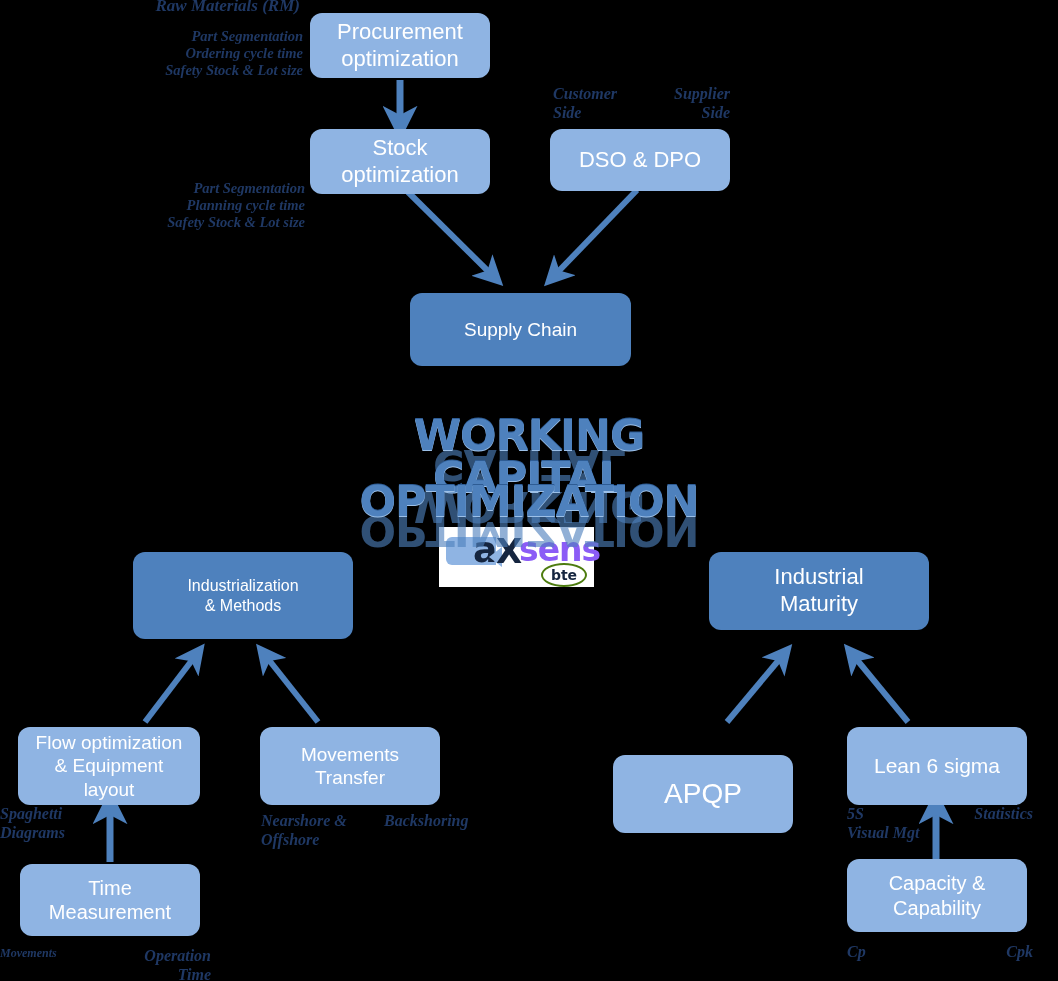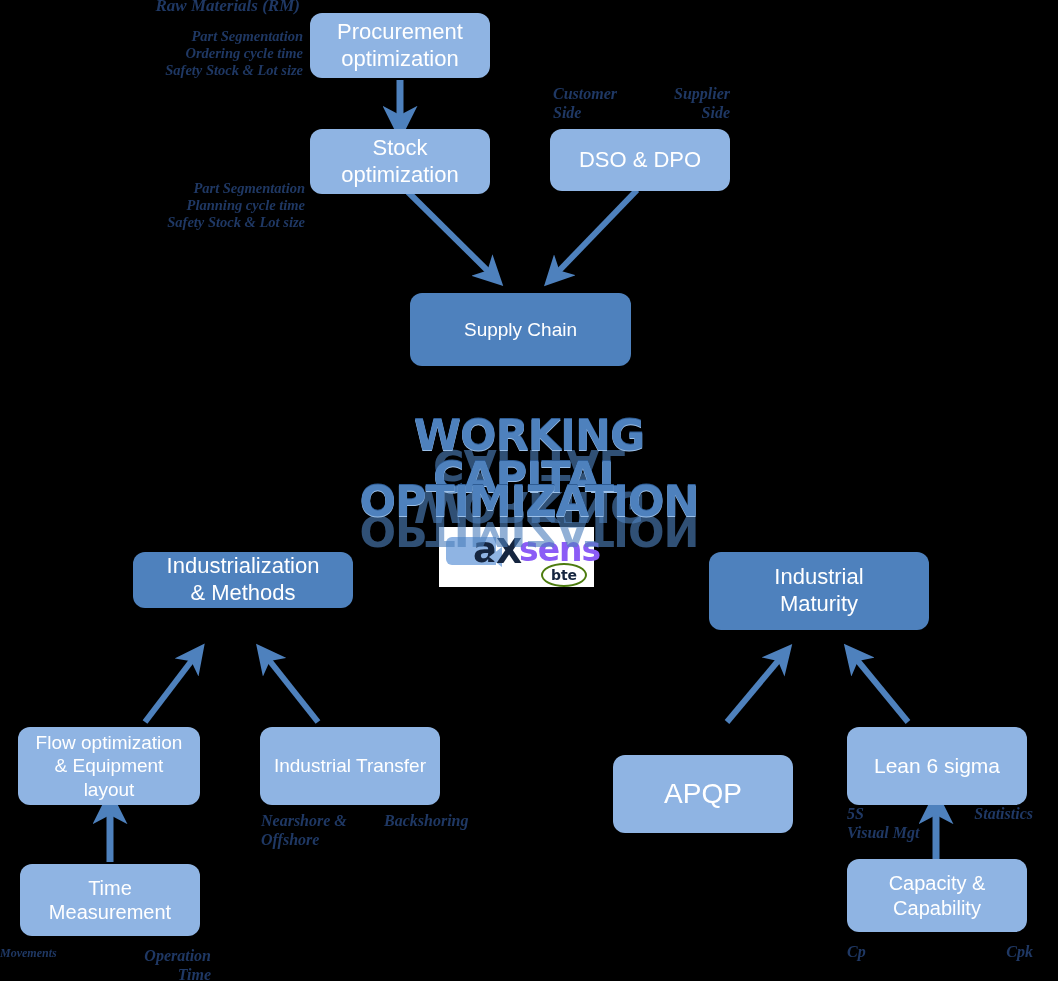--- a/index.html
+++ b/index.html
@@ -245,32 +245,34 @@
 
   <div id="logo">
     <div class="logo-pill"></div>
     <div class="logo-a">a</div>
     <div class="logo-x-tri"></div>
     <div class="logo-x">X</div>
     <div class="logo-sens">sens</div>
     <div class="logo-bte">bte</div>
   </div>
 
-  <div class="box dark" style="left:133px; top:552px; width:220px; height:56px; font-size:22px;">Industrialization
+  <div class="box dark" style="left:133px; top:552px; width:220px; height:87px; font-size:16px;">Industrialization
 &amp; Methods</div>
 
   <div class="box light" style="left:18px; top:727px; width:182px; height:78px; font-size:19px;">Flow optimization
 &amp; Equipment
 layout</div>
 
-  <div class="box light" style="left:260px; top:727px; width:180px; height:78px; font-size:19px;">Industrial Transfer</div>
+  <div class="box light" style="left:260px; top:727px; width:180px; height:78px; font-size:19px;">Movements Transfer</div>
 
   <div class="box light" style="left:20px; top:864px; width:180px; height:72px; font-size:20px;">Time
 Measurement</div>
 
+  <div class="ann left" style="left:0px; top:805px; width:120px; font-size:16px;">Spaghetti
+Diagrams</div>
 
   <div class="ann left" style="left:261px; top:812px; width:130px; font-size:16px;">Nearshore &amp;
 Offshore</div>
 
   <div class="ann left" style="left:384px; top:812px; width:130px; font-size:16px;">Backshoring</div>
 
   <div class="ann left" style="left:0px; top:947px; width:120px; font-size:12px;">Movements</div>
 
   <div class="ann right" style="left:105px; top:947px; width:106px; font-size:16px;">Operation
 Time</div>

